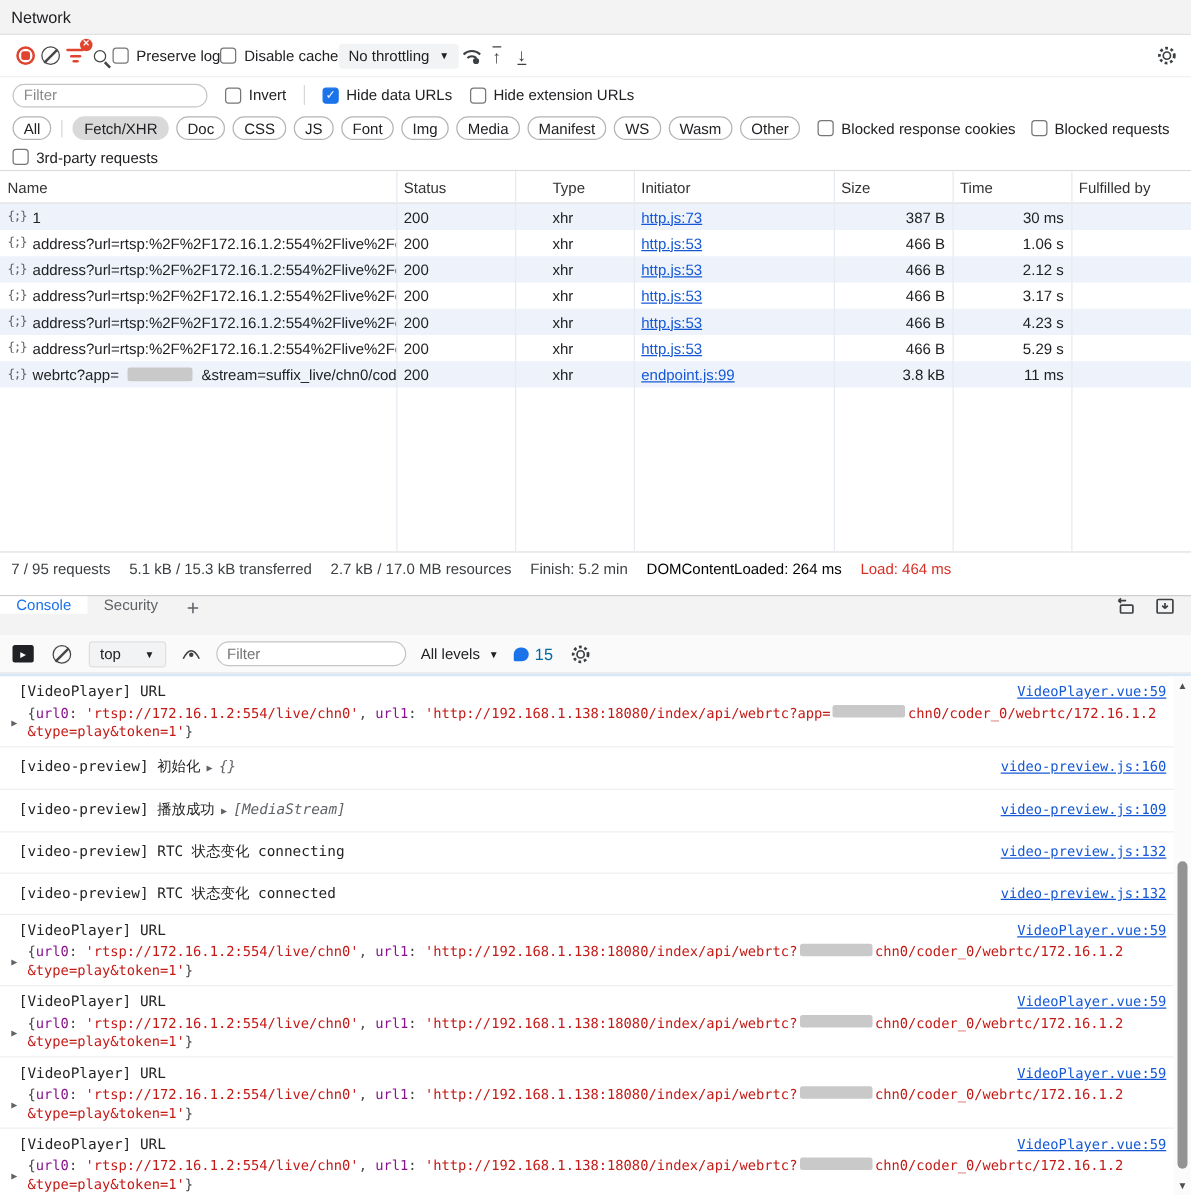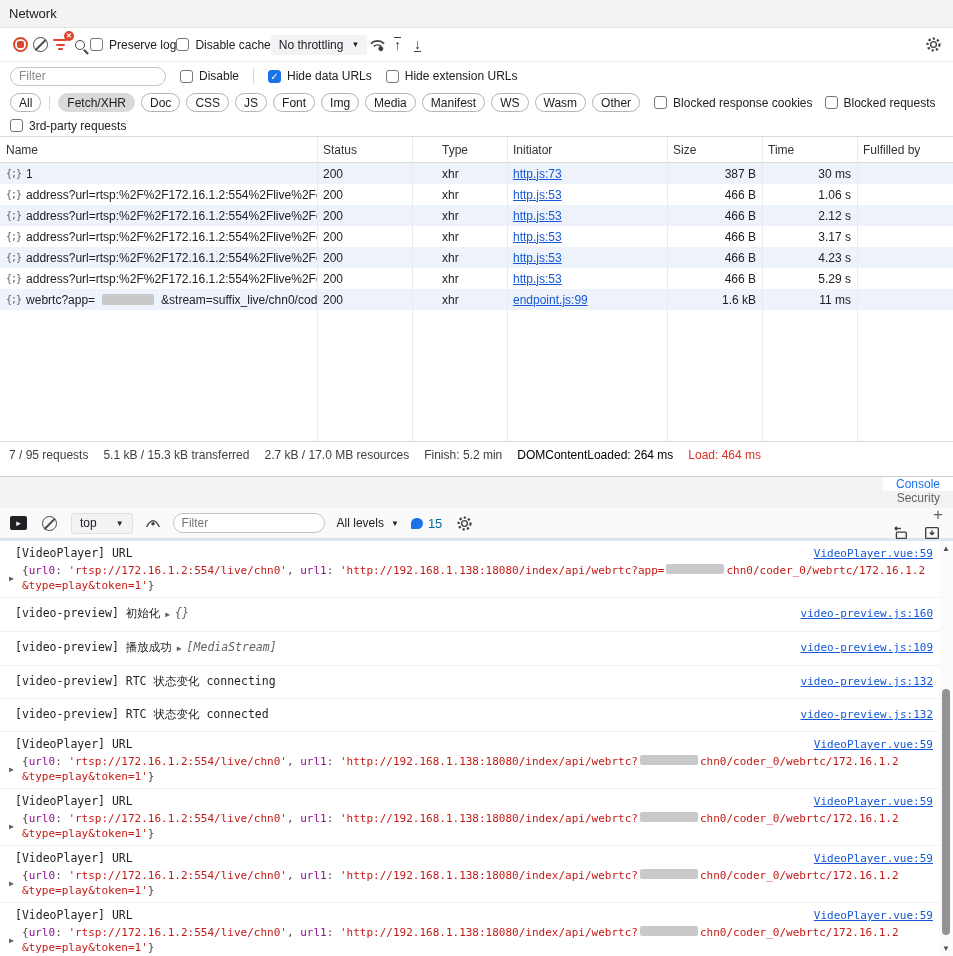--- a/index.html
+++ b/index.html
@@ -53,21 +53,21 @@
   .c-ful { flex:1; }
   .xhr-ico { color:#5f6368; font-size:10px; letter-spacing:-1px; flex:none; font-family:"DejaVu Sans Mono",monospace; }
   .init-link { color:#1558d6; text-decoration:underline; cursor:pointer; }
   .redact { display:inline-block; height:11px; background:#c9c9c9; border-radius:2px; vertical-align:middle; margin:0 2px; flex:none; }
   .name-text { white-space:nowrap; }
   
   .summary-bar { height:27px; border-top:1px solid #dadada; display:flex; align-items:center; gap:15px; padding-left:9px; font-size:12px; color:#3c4043; background:#fff; }
   .sum-blue { color:#000000; } .sum-red { color:#d93025; }
   .gapwhite { height:8px; background:#fff; }
   
-  .drawer-tabs { height:32px; background:#f3f3f3; border-top:1px solid #cfcfcf; display:flex; align-items:flex-end; font-size:12px;flex-direction:column; }
+  .drawer-tabs { height:32px; background:#f3f3f3; border-top:1px solid #cfcfcf; display:flex; align-items:flex-start; font-size:12px; }
   .dtab { display:flex; align-items:center; padding:0 13px; color:#5f6368; cursor:pointer; }
   .dtab.active { background:#fff; color:#1a73e8; }
   .plus-btn { display:flex; align-items:center; padding:0 10px; font-size:17px; color:#5f6368; cursor:pointer; }
   .drawer-right { margin-left:auto; display:flex; align-items:center; gap:14px; padding-right:12px; }
   .drawer-right svg { width:18px; height:16px; cursor:pointer; }
   
   .console-toolbar { height:31px; background:#fafafa; border-bottom:1px solid #e0e0e0; display:flex; align-items:center; gap:12px; padding:0 10px; font-size:12px; }
   .panel-toggle { width:17px; height:14px; background:#202124; border-radius:2px; color:#fff; font-size:9px; display:flex; align-items:center; justify-content:center; cursor:pointer; }
   .ctx-chip { display:inline-flex; align-items:center; gap:19px; background:#f1f3f4; border:1px solid #e0e0e0; border-radius:3px; padding:2.5px 8px; cursor:pointer; }
   .eye-svg { width:16px; height:12px; cursor:pointer; }
@@ -154,21 +154,21 @@
       <circle cx="10" cy="10" r="7" fill="none" stroke="#3c4043" stroke-width="2.6" stroke-dasharray="2.6 2.6"></circle>
       <circle cx="10" cy="10" r="3.4" fill="none" stroke="#3c4043" stroke-width="1.6"></circle>
     </svg>
   </span>
 </div>
 
 <div class="net-filterrow">
   <input class="filter-input" placeholder="Filter" style="">
   <label class="chk-row">
     <span class="chk"></span>
-    <span>Disable</span>
+    <span>Invert</span>
   </label>
   <span class="vsep"></span>
   <label class="chk-row">
     <span class="chk checked">✓</span>
     <span>Hide data URLs</span>
   </label>
   <label class="chk-row">
     <span class="chk"></span>
     <span>Hide extension URLs</span>
   </label>
@@ -301,21 +301,21 @@
       <div class="net-row alt">
         <div class="cell c-name">
           <span class="xhr-ico">{;}</span>
           <span class="name-text">webrtc?app=</span>
           <span class="redact" style="width: 52px;"></span>
           <span class="name-text">&amp;stream=suffix_live/chn0/coder_…</span>
         </div>
         <div class="cell c-status">200</div>
         <div class="cell c-type">xhr</div>
         <div class="cell c-init"><span class="init-link">endpoint.js:99</span></div>
-        <div class="cell c-size">1.6 kB</div>
+        <div class="cell c-size">3.8 kB</div>
         <div class="cell c-time">11 ms</div>
         <div class="cell c-ful"></div>
       </div>
     </div>
 </div>
 
 <div class="summary-bar">
   <span>7 / 95 requests</span>
   <span>5.1 kB / 15.3 kB transferred</span>
   <span>2.7 kB / 17.0 MB resources</span>

